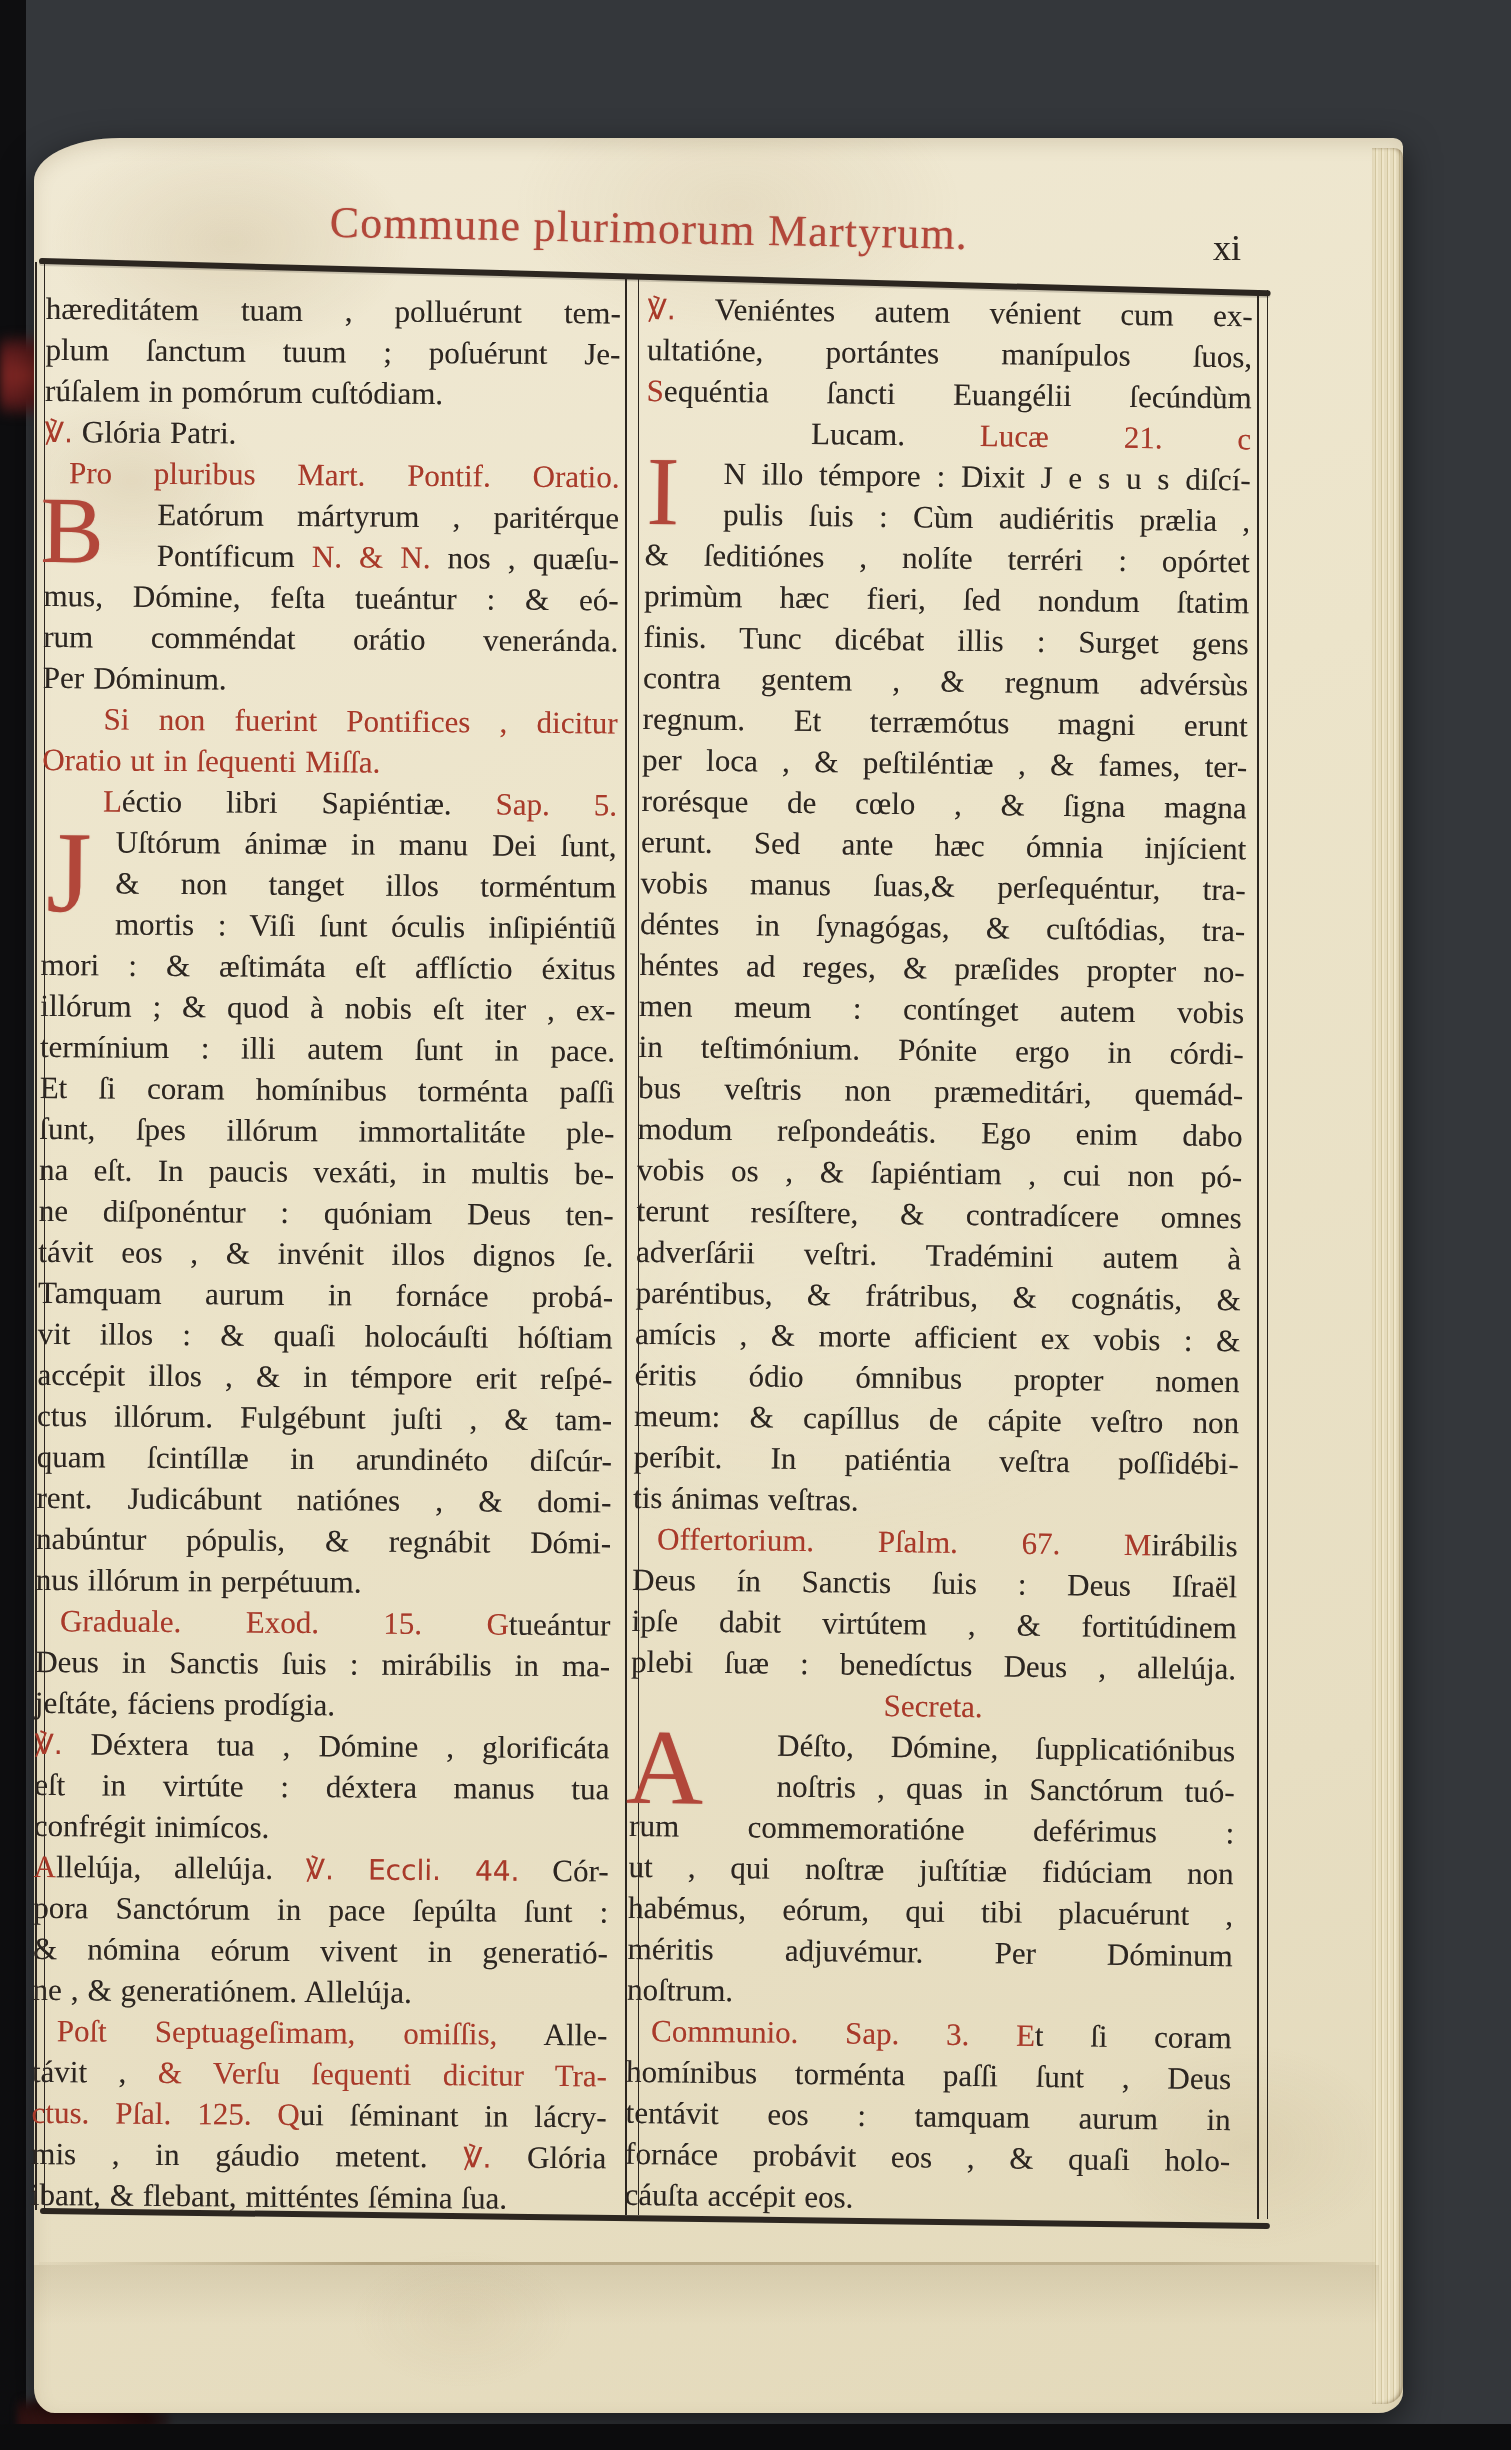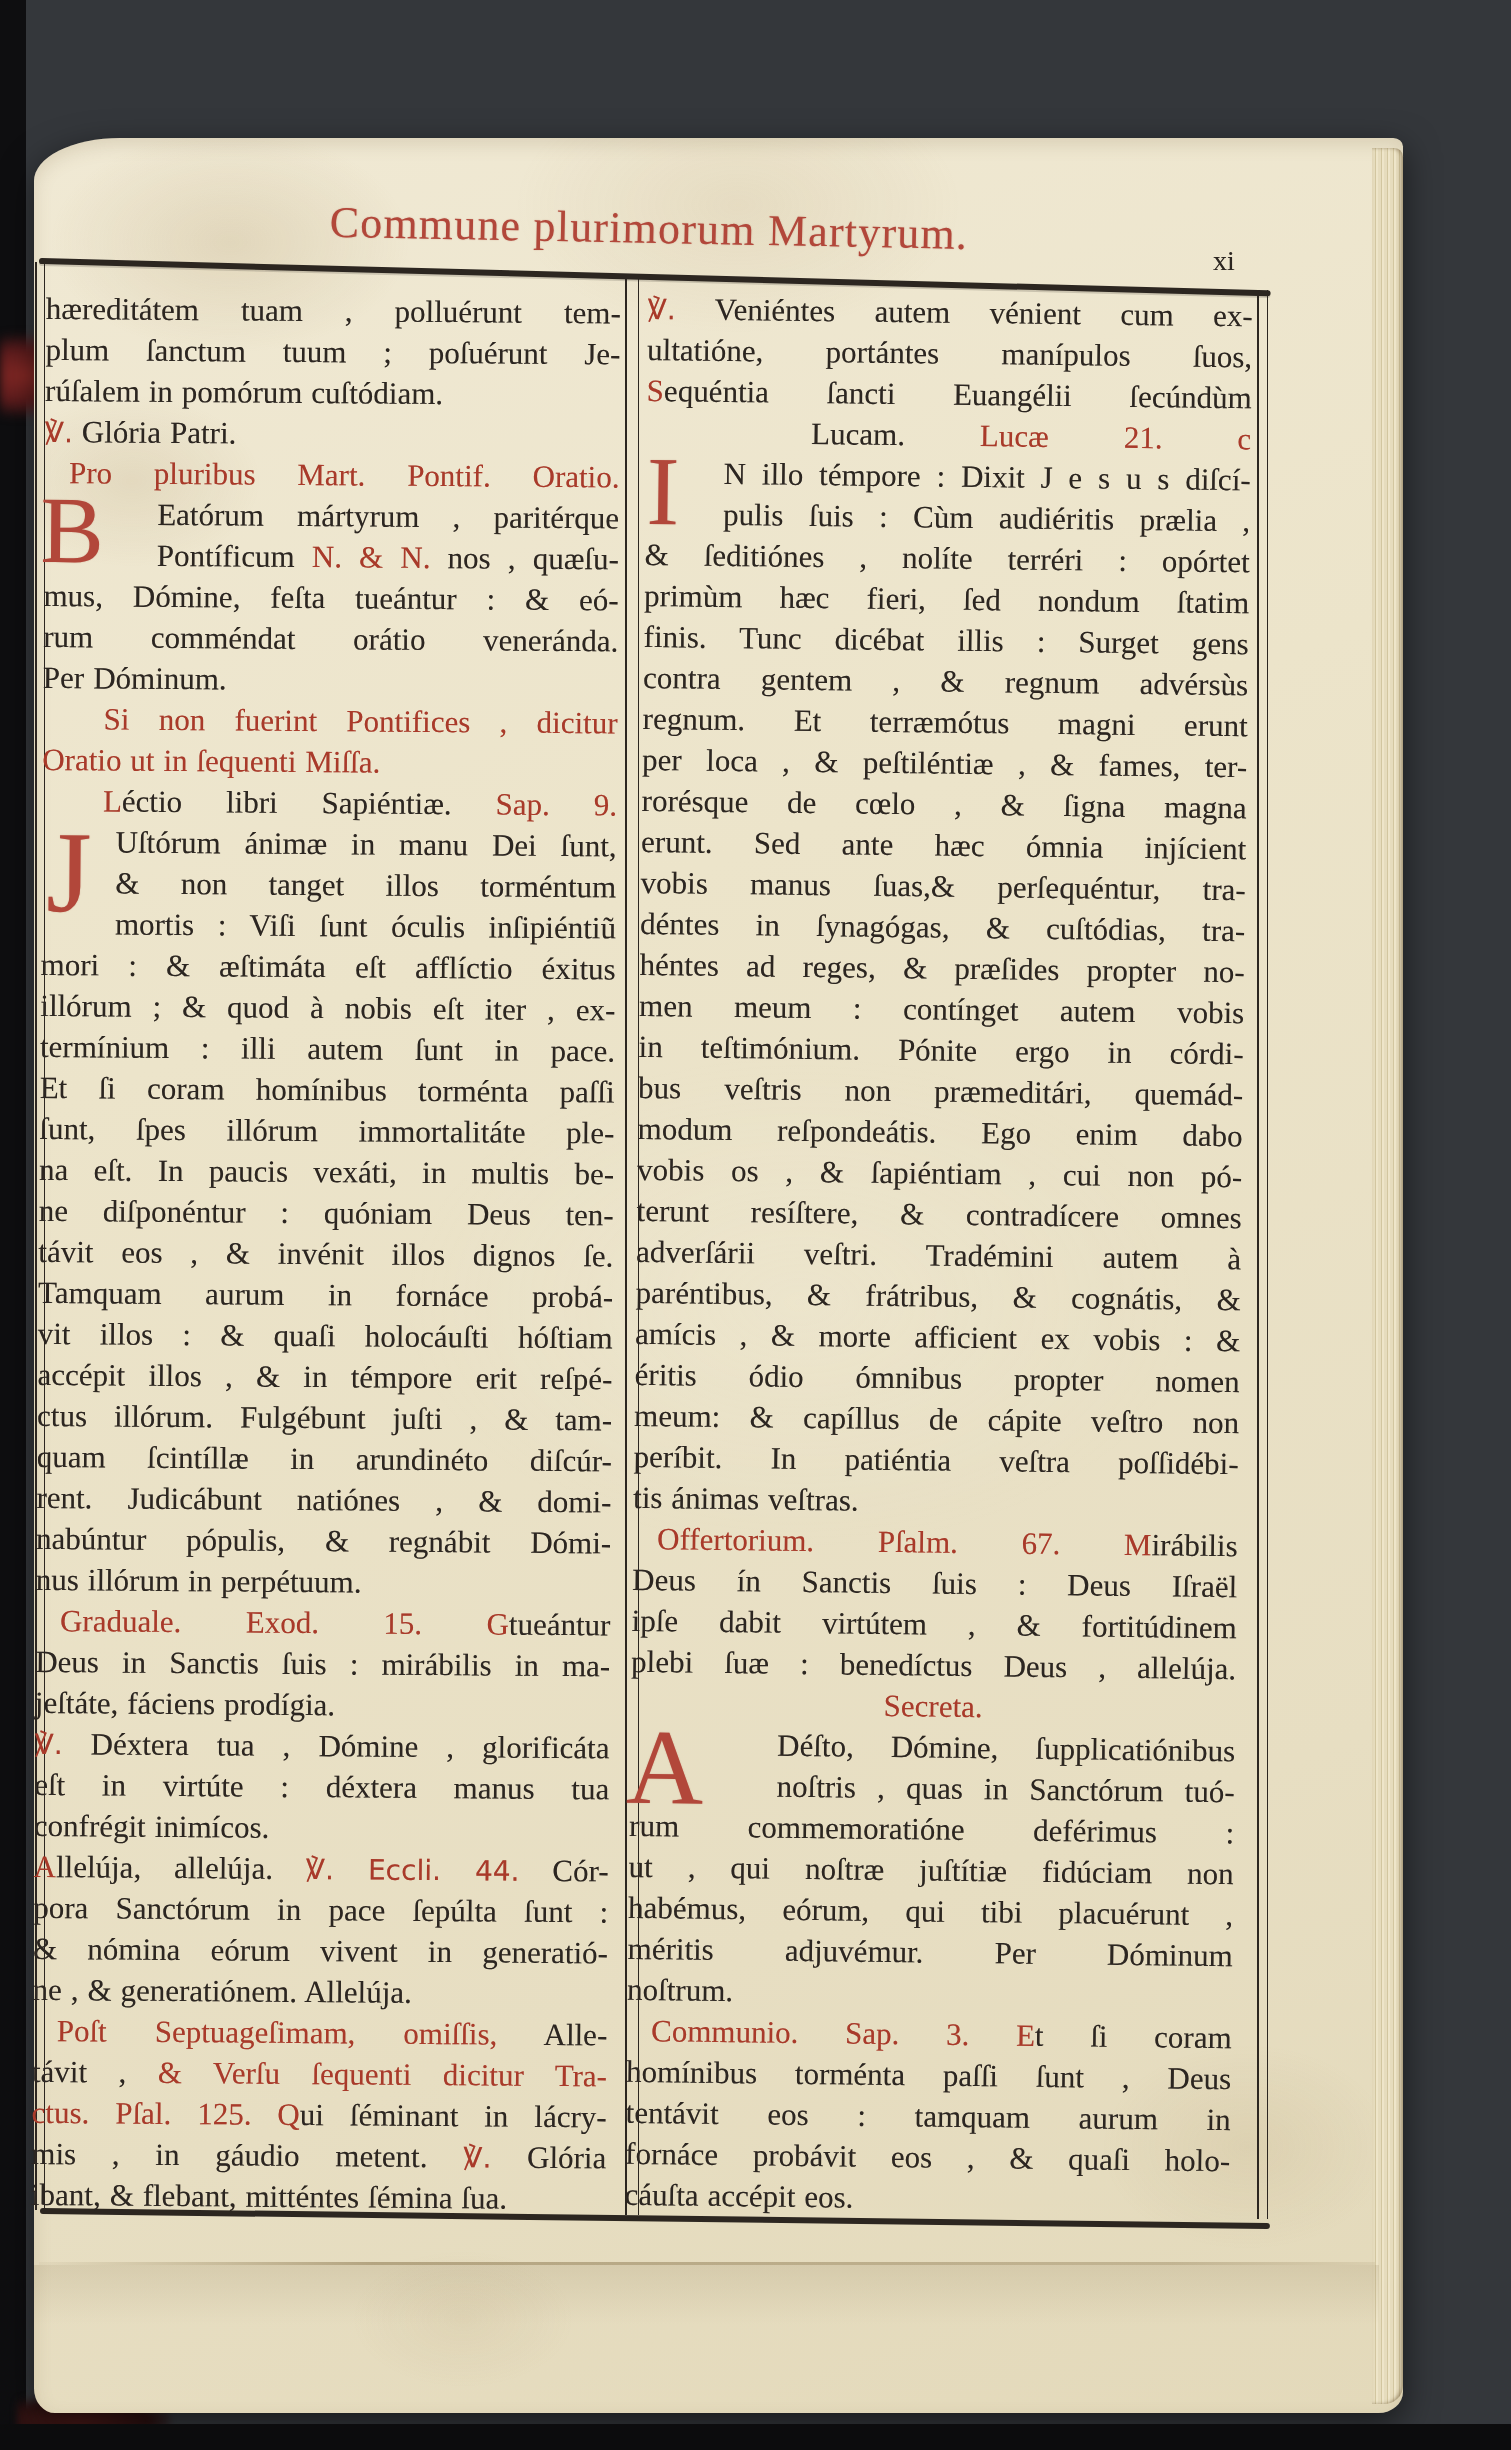--- a/index.html
+++ b/index.html
@@ -40,21 +40,21 @@
     background:linear-gradient(90deg,rgba(130,108,66,.05),rgba(130,108,66,.5) 25%,rgba(130,108,66,.35) 85%,rgba(130,108,66,.1));}
   .under-edge{position:absolute;left:0;right:24.5px;top:2127px;height:92px;pointer-events:none;
     background:linear-gradient(180deg,rgba(120,100,60,.14),rgba(0,0,0,0) 65%);}
   
   .header-title{
     position:absolute;left:0;top:53px;width:1231px;text-align:center;
     font-size:44px;color:#b2473a;letter-spacing:1.2px;
     transform:rotate(1.1deg);transform-origin:0 0;
     text-shadow:0 0 1.2px rgba(160,60,45,.45);
   }
-  .page-number{position:absolute;left:1179px;top:107px;font-size:28px;color:#2c2621;
+  .page-number{position:absolute;left:1179px;top:89px;font-size:36px;color:#2c2621;
     text-shadow:0 0 0.6px rgba(44,38,33,.4);}
   
   .rule-h{position:absolute;background:#2c2620;border-radius:3.1px;transform-origin:0 50%;}
   .rule-top{left:4.9px;top:120px;width:1232px;height:6.1px;transform:rotate(1.5deg);
     box-shadow:0 1.8px 0 rgba(44,38,32,.18);}
   .rule-bottom{left:6.1px;top:2070px;width:1230px;height:5.5px;transform:rotate(0.7deg);}
   .rule-v{position:absolute;background:#2c2620;width:1.8px;}
   .rv-l1{left:1.2px;top:124px;height:1948px;}
   .rv-l2{left:9.8px;top:125px;height:1948px;width:1.2px;}
   .rv-d1{left:591px;top:137px;height:1940px;}
@@ -104,21 +104,21 @@
       <div class="line l"><span>rúſalem in pomórum cuſtódiam.</span></div>
       <div class="line l"><span class="red vs">℣.</span><span>  Glória Patri.</span></div>
       <div class="line j" style="padding-left: 24.5px;"><span class="red">Pro pluribus Mart. Pontif.  Oratio.</span></div>
       <div class="line j" style="padding-left: 113px;"><span>Eatórum  mártyrum ,  paritérque</span></div>
       <div class="line j" style="padding-left: 113px;"><span>Pontíficum </span><span class="red">N. &amp; N.</span><span> nos , quæſu-</span></div>
       <div class="line j"><span>mus,  Dómine,  feſta tueántur :  &amp; eó-</span></div>
       <div class="line j"><span>rum  comméndat  orátio  veneránda.</span></div>
       <div class="line l"><span>Per Dóminum.</span></div>
       <div class="line j" style="padding-left: 61px;"><span class="red">Si non fuerint Pontifices ,  dicitur</span></div>
       <div class="line l"><span class="red">Oratio ut in ſequenti Miſſa.</span></div>
-      <div class="line j" style="padding-left: 61px;"><span class="red">L</span><span>éctio libri Sapiéntiæ.  </span><span class="red">Sap. 9.</span></div>
+      <div class="line j" style="padding-left: 61px;"><span class="red">L</span><span>éctio libri Sapiéntiæ.  </span><span class="red">Sap. 5.</span></div>
       <div class="line j" style="padding-left: 74px;"><span>Uſtórum ánimæ in manu Dei ſunt,</span></div>
       <div class="line j" style="padding-left: 74px;"><span>&amp;  non  tanget  illos  torméntum</span></div>
       <div class="line j" style="padding-left: 74px;"><span>mortis :  Viſi ſunt óculis inſipiéntiũ</span></div>
       <div class="line j"><span>mori :  &amp; æſtimáta  eſt  afflíctio  éxitus</span></div>
       <div class="line j"><span>illórum ;  &amp; quod à nobis eſt iter ,  ex-</span></div>
       <div class="line j"><span>termínium :  illi  autem  ſunt  in  pace.</span></div>
       <div class="line j"><span>Et ſi coram homínibus torménta paſſi</span></div>
       <div class="line j"><span>ſunt, ſpes illórum immortalitáte ple-</span></div>
       <div class="line j"><span>na eſt.   In paucis vexáti, in multis be-</span></div>
       <div class="line j"><span>ne diſponéntur :   quóniam Deus ten-</span></div>

